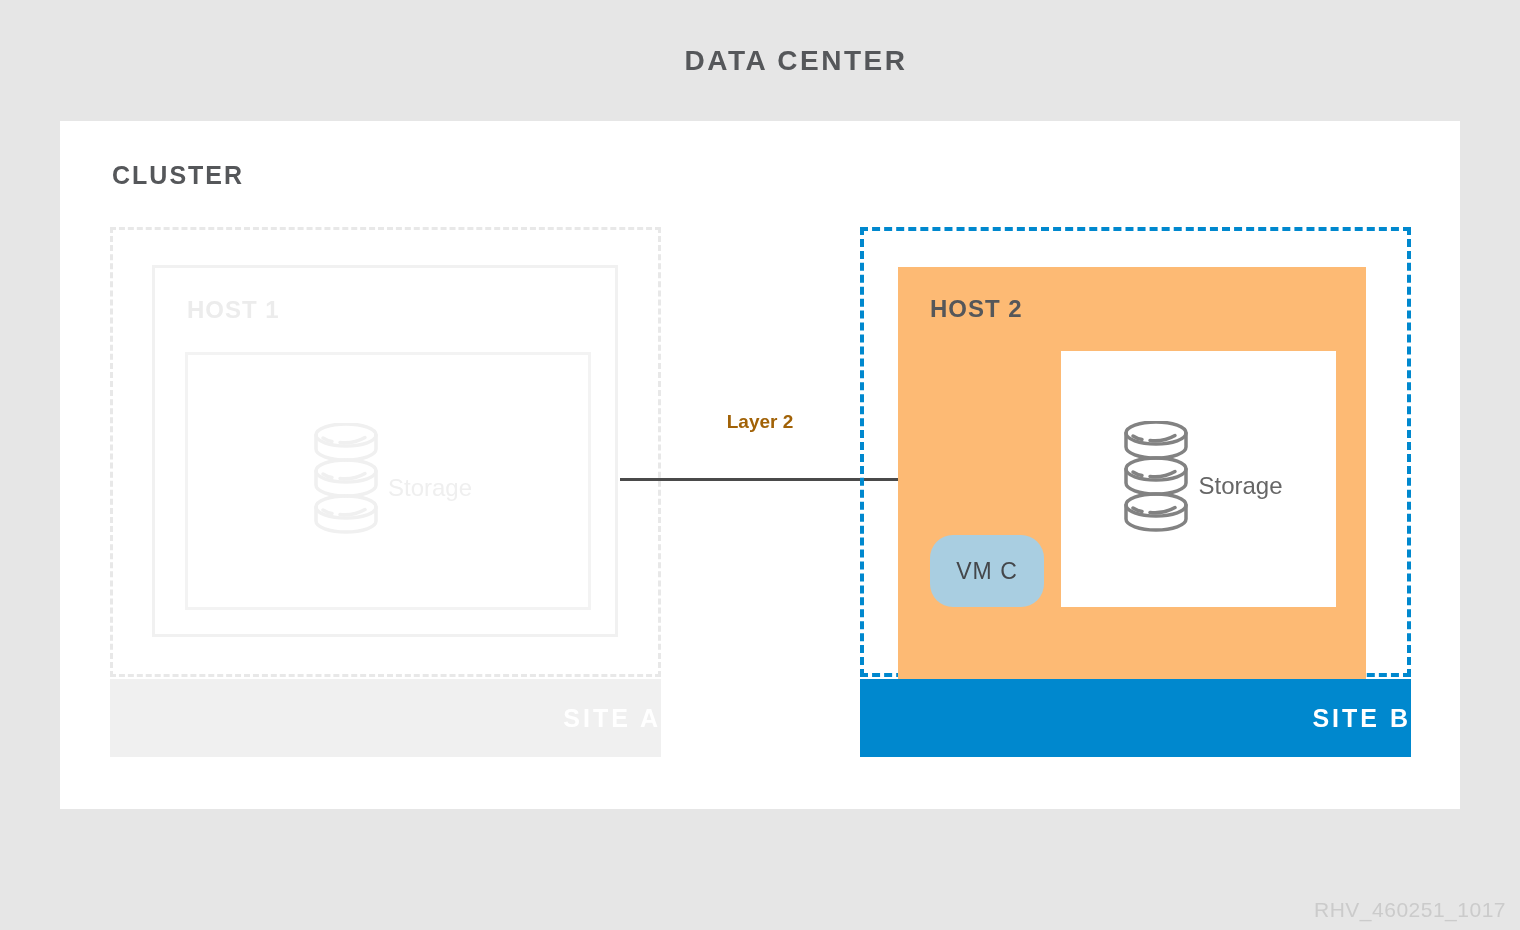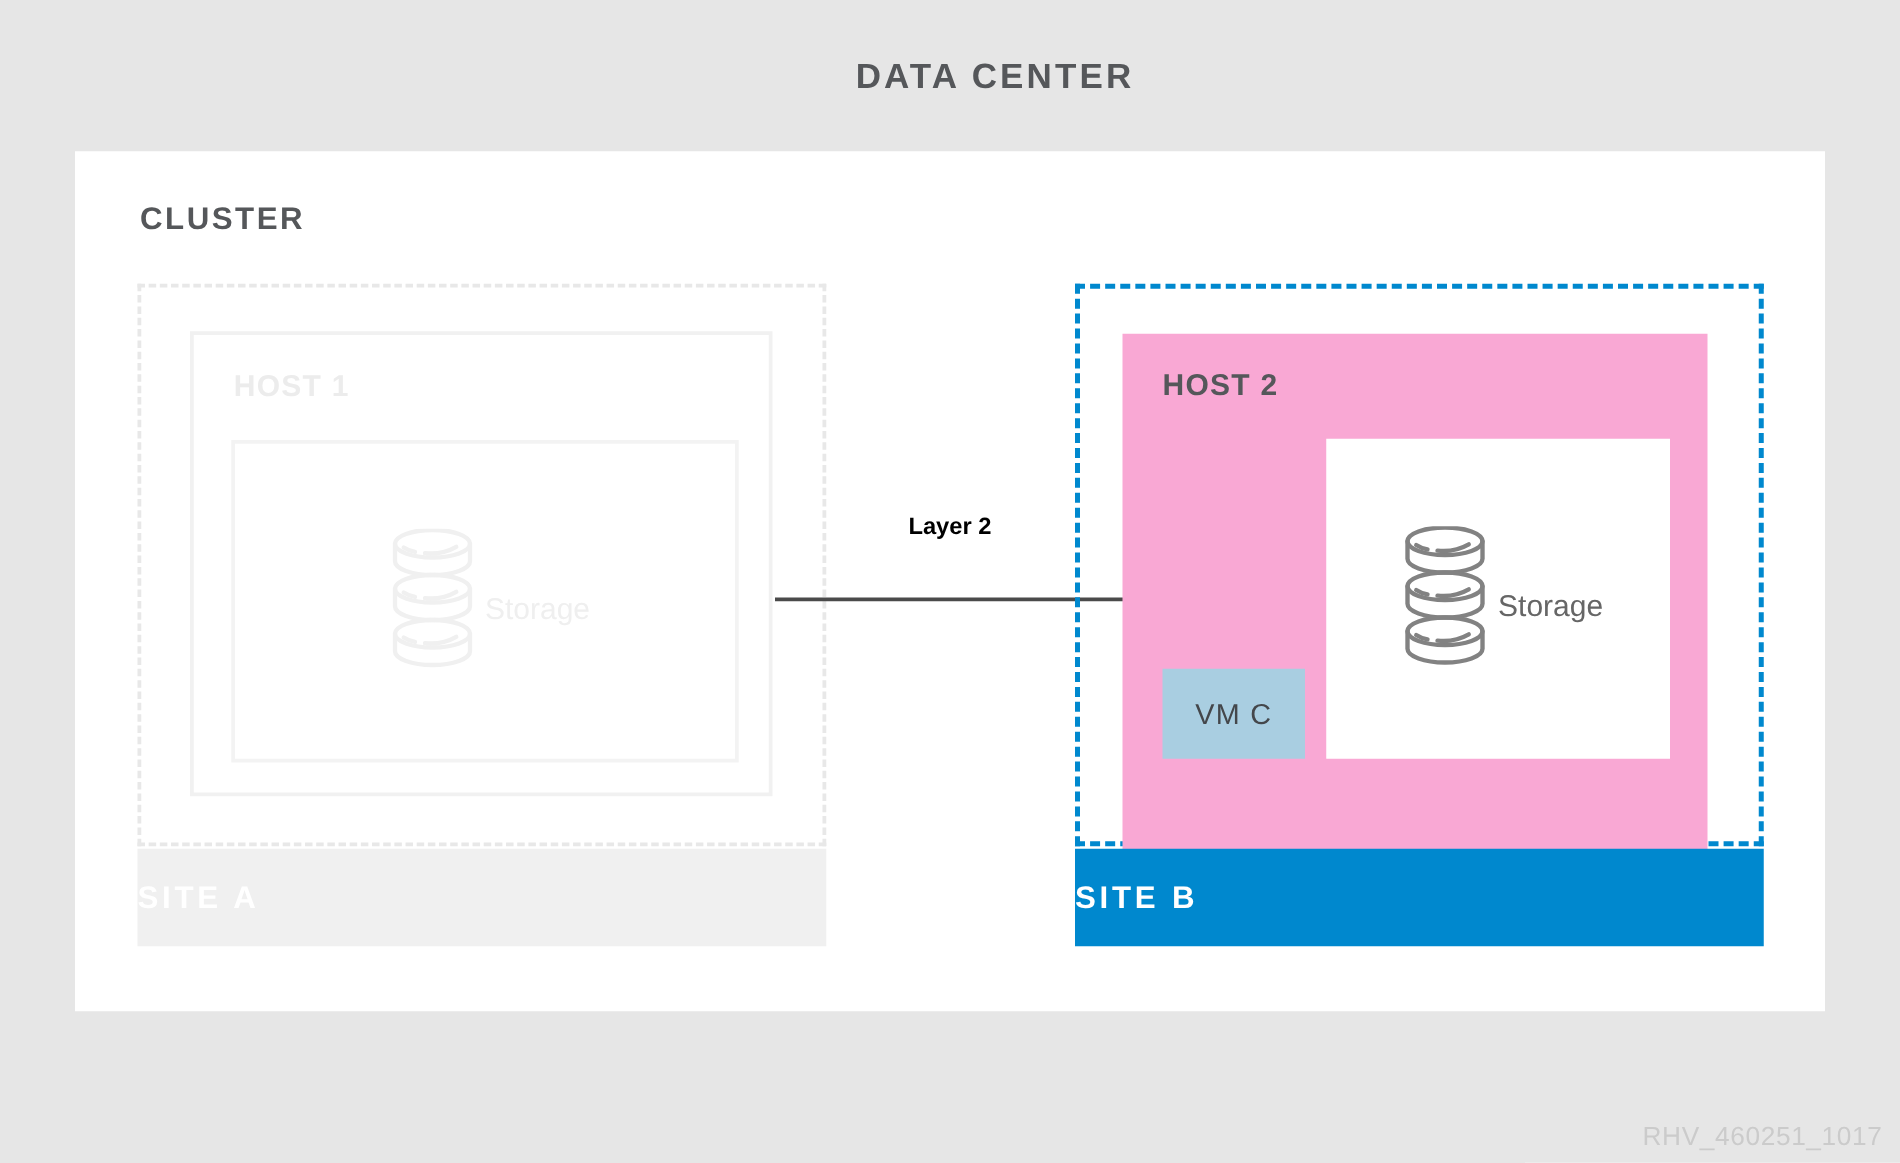--- a/index.html
+++ b/index.html
@@ -40,36 +40,36 @@
 
   .site-dashed {
     position: absolute; left: 0; top: 0; right: 0; height: 450px;
     box-sizing: border-box;
   }
   .site-a .site-dashed { border: 3px dashed #e8e8e8; }
   .site-b .site-dashed { border: 4px dashed #0088ce; }
 
   .site-bar {
     position: absolute; left: 0; right: 0; top: 452px; height: 78px;
-    display: flex; align-items: center; justify-content: flex-start;
+    display: flex; align-items: center; justify-content: flex-end;
     font-size: 25px; font-weight: bold; letter-spacing: 3px;
     color: #ffffff;
   }
   .site-a .site-bar { background: #f0f0f0; }
   .site-b .site-bar { background: #0088ce; }
 
   
   .host-box { position: absolute; box-sizing: border-box; }
   .host-1 {
     left: 42px; top: 38px; width: 466px; height: 372px;
     background: #ffffff; border: 3px solid #f1f1f1;
   }
   .host-2 {
     left: 38px; top: 40px; width: 468px; height: 430px;
-    background: #f9a8d4;
+    background: #fdba74;
   }
   .host-label {
     position: absolute; left: 32px; top: 28px;
     font-size: 24px; font-weight: bold; letter-spacing: 1px;
   }
   .host-1 .host-label { color: #ececec; }
   .host-2 .host-label { color: #55575a; }
 
   .storage-panel {
     position: absolute;
@@ -91,32 +91,32 @@
 
   
   .vm-box {
     position: absolute; left: 32px; width: 114px; height: 72px;
     background: #a9cee1;
     display: flex; align-items: center; justify-content: center;
     font-size: 23px; color: #44474b; letter-spacing: 1px;
   }
   .vm-a { top: 84px; }
   .vm-b { top: 176px; }
-  .vm-c { top: 268px; }
+  .vm-c { top: 268px; border-radius: 23px; }
 
   
   .net-line {
     left: 560px; top: 357px; width: 280px; height: 3px;
     background: #4a4a4a;
   }
   .net-label {
     left: 560px; top: 288px; width: 280px;
     text-align: center;
     font-size: 19px; font-weight: bold; line-height: 25px;
-    color: #000000;
+    color: #a16207;
   }
 
   .watermark {
     right: 14px; bottom: 8px;
     font-size: 21px; letter-spacing: 0.5px;
     color: #cbcbcb;
     margin-top: 12px;
   }
 
   svg.db-icon { display: block; }

